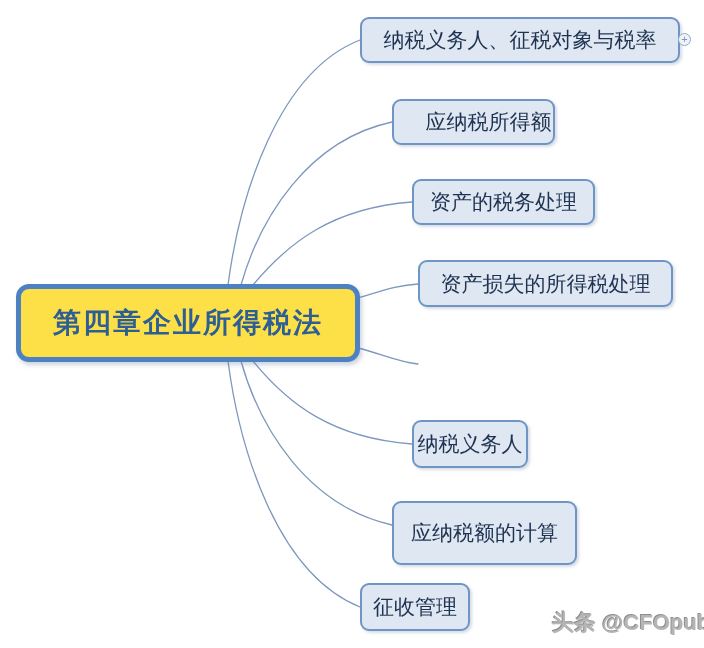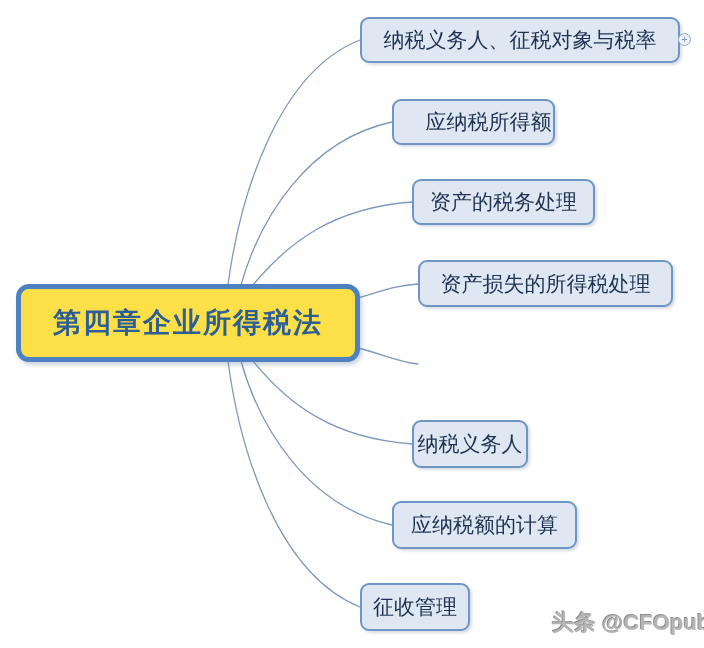--- a/index.html
+++ b/index.html
@@ -58,21 +58,21 @@
     font-weight: 500;
     white-space: nowrap;
     text-align: center;
   }
   .n1 { left: 360px; top: 17px;  width: 320px; height: 46px; }
   .n2 { left: 392px; top: 99px;  width: 163px; height: 46px; padding-left: 30px; }
   .n3 { left: 412px; top: 179px; width: 183px; height: 46px; }
   .n4 { left: 418px; top: 260px; width: 255px; height: 47px; }
   .n5 { left: 418px; top: 339px; width: 259px; height: 49px; }
   .n6 { left: 412px; top: 420px; width: 116px; height: 48px; }
-  .n7 { left: 392px; top: 501px; width: 185px; height: 48px; }
+  .n7 { left: 392px; top: 501px; width: 185px; height: 64px; }
   .n8 { left: 360px; top: 583px; width: 110px; height: 48px; }
   .expand {
     position: absolute;
     left: 678px; top: 33px;
     width: 13px; height: 13px;
     box-sizing: border-box;
     border: 1px solid #93A9C7;
     border-radius: 50%;
     background: #EFF3F9;
     color: #7E97BE;

